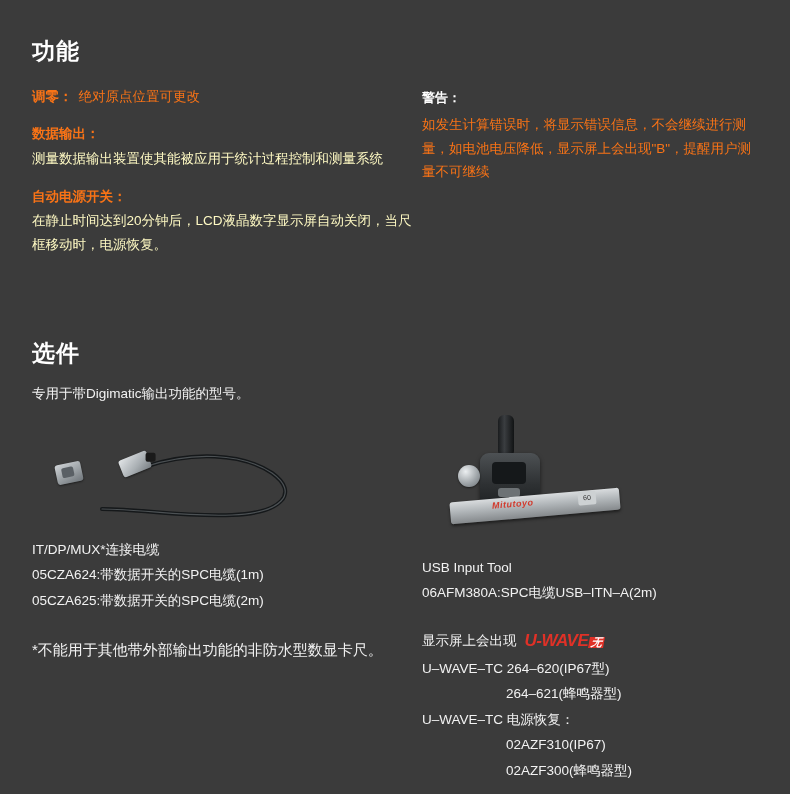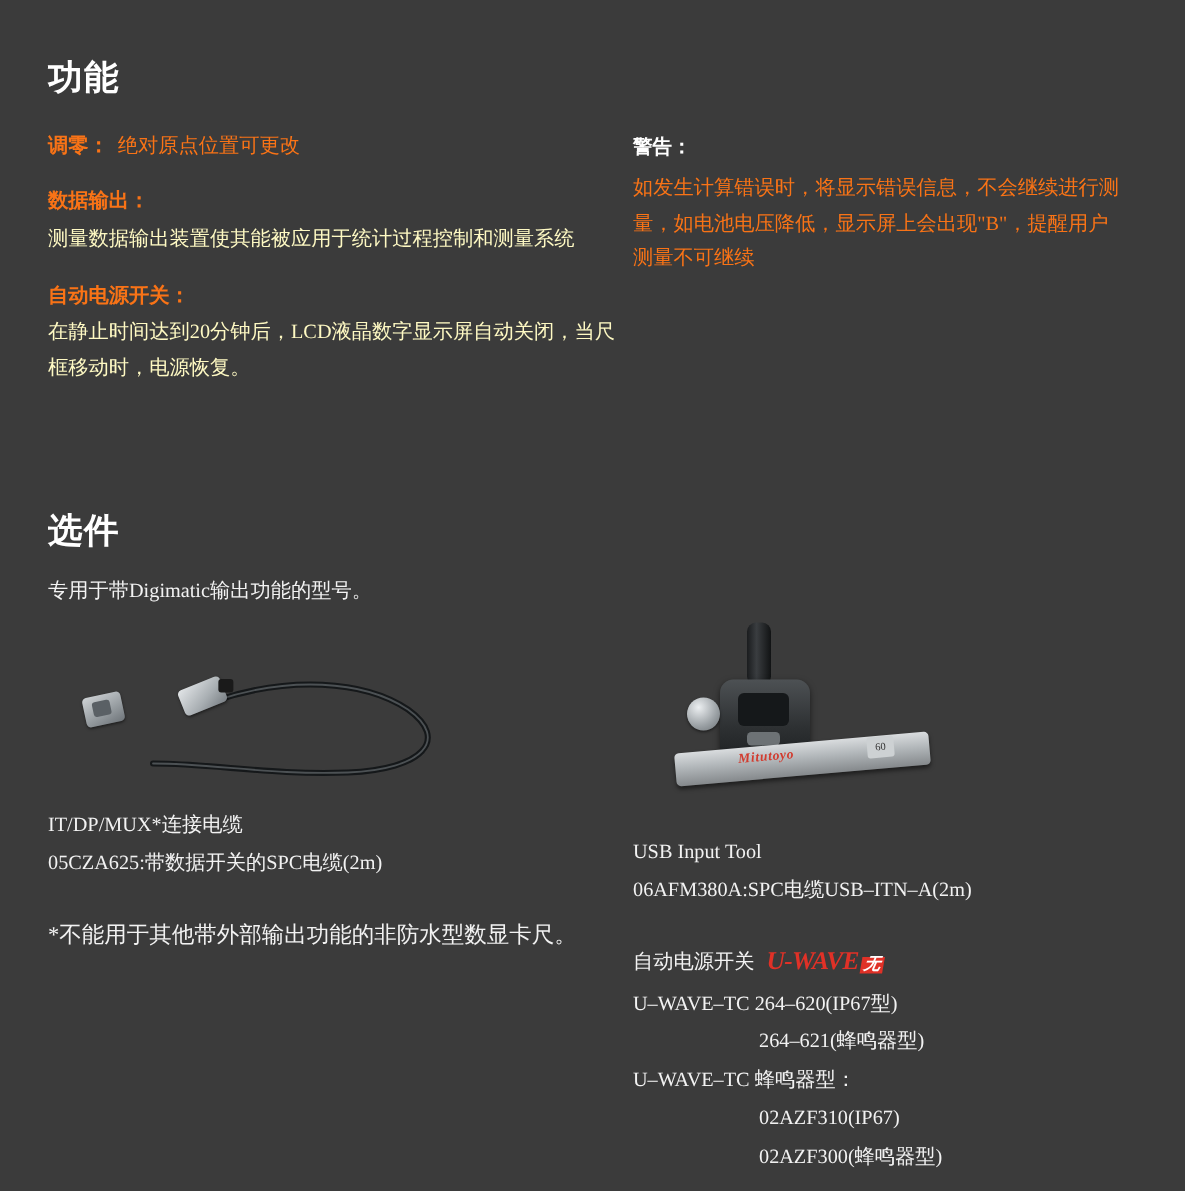--- a/index.html
+++ b/index.html
@@ -14,21 +14,20 @@
     font-family: "Liberation Sans", sans-serif;
     color: #ffffff;
     overflow: hidden;
     position: relative;
   }
   .page {
     position: relative;
     width: 720px;
     height: 794px;
     padding: 0;
-    font-family: Liberation Serif, serif;
   }
 
   
   .section-title {
     font-size: 23px;
     font-weight: bold;
     letter-spacing: 1px;
     color: #ffffff;
   }
 
@@ -337,20 +336,21 @@
           <svg class="cable-svg" width="330" height="110" viewBox="0 0 330 110">
             <path d="M112 40 C 160 24, 210 26, 240 46 C 268 66, 250 86, 200 88 C 150 90, 110 82, 70 82" fill="none" stroke="#15181a" stroke-width="4" stroke-linecap="round"></path>
             <path d="M112 40 C 160 24, 210 26, 240 46 C 268 66, 250 86, 200 88 C 150 90, 110 82, 70 82" fill="none" stroke="#4c5154" stroke-width="1.2" stroke-linecap="round"></path>
           </svg>
           <div class="connector-a"></div>
           <div class="connector-b"></div>
         </div>
 
         <div class="list-text">
           <div>IT/DP/MUX*连接电缆</div>
+          <div>05CZA624:带数据开关的SPC电缆(1m)</div>
           <div>05CZA625:带数据开关的SPC电缆(2m)</div>
         </div>
 
         <div class="gap"></div>
 
         <div class="note">*不能用于其他带外部输出功能的非防水型数显卡尺。</div>
       </div>
 
       <div class="opt-right">
 
@@ -363,27 +363,27 @@
           <div class="usb-tag">60</div>
         </div>
 
         <div class="list-text">
           <div>USB Input Tool</div>
           <div>06AFM380A:SPC电缆USB–ITN–A(2m)</div>
 
           <div class="gap"></div>
 
           <div class="uwave-line">
-            <span>自动电源开关</span>
+            <span>显示屏上会出现</span>
             <span class="uwave-logo"><span>U-WAVE</span><span class="mark">无</span></span>
           </div>
 
           <div>U–WAVE–TC 264–620(IP67型)</div>
           <div class="indent-1">264–621(蜂鸣器型)</div>
-          <div>U–WAVE–TC 蜂鸣器型：</div>
+          <div>U–WAVE–TC 电源恢复：</div>
           <div class="indent-2">02AZF310(IP67)</div>
           <div class="indent-2">02AZF300(蜂鸣器型)</div>
         </div>
 
       </div>
     </div>
   </section>
 
 </div>
 

